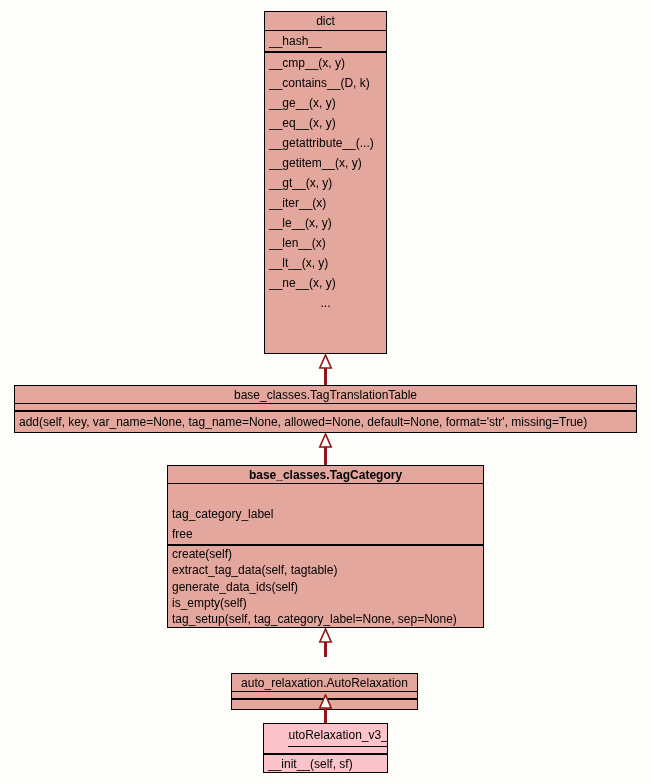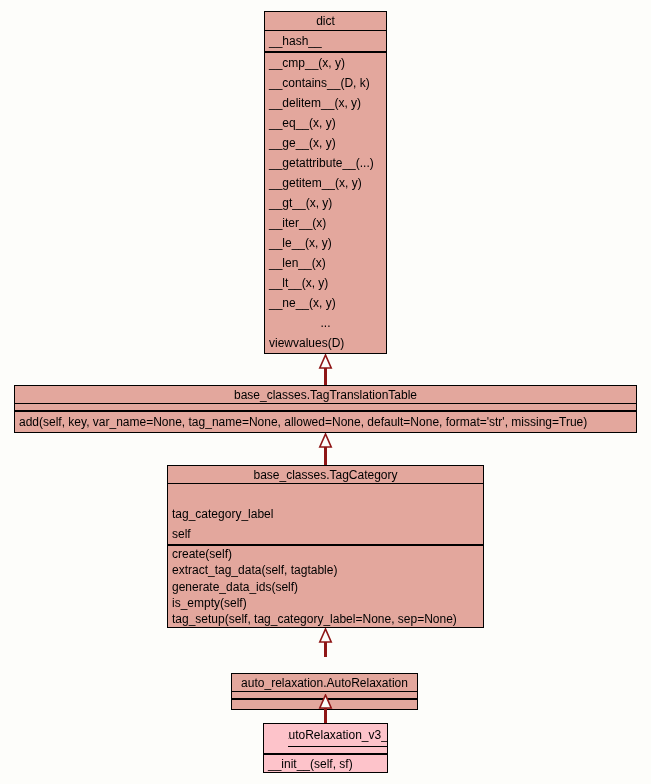--- a/index.html
+++ b/index.html
@@ -73,33 +73,31 @@
 <div id="canvas">
 
   <div class="class-box" style="left:264px; top:11px; width:123px; height:343px;">
     <div class="title" style="height:19px;">dict</div>
     <div class="attrs" style="height:22px;">
         <div class="row">__hash__</div>
       </div>
     <div class="methods">
         <div class="row">__cmp__(x, y)</div>
         <div class="row">__contains__(D, k)</div>
-        <div class="row">__delitem__(x, y)</div>
+        <div class="row">__ge__(x, y)</div>
         <div class="row">__eq__(x, y)</div>
-        <div class="row">__ge__(x, y)</div>
         <div class="row">__getattribute__(...)</div>
         <div class="row">__getitem__(x, y)</div>
         <div class="row">__gt__(x, y)</div>
         <div class="row">__iter__(x)</div>
         <div class="row">__le__(x, y)</div>
         <div class="row">__len__(x)</div>
         <div class="row">__lt__(x, y)</div>
         <div class="row">__ne__(x, y)</div>
         <div class="row ellipsis">...</div>
-        <div class="row">viewvalues(D)</div>
       </div>
   </div>
 
   <svg class="arrow" style="left:317px; top:354px;" width="17" height="31" viewBox="0 0 17 31">
     <rect class="stem" x="7" y="13" width="3" height="18"></rect>
     <polygon class="head" points="8.5,1 2.8,14 14.2,14"></polygon>
   </svg>
 
   <div class="class-box" style="left:14px; top:385px; width:623px; height:48px;">
     <div class="title" style="height:18px;">base_classes.TagTranslationTable</div>
@@ -108,24 +106,24 @@
         <div class="row">add(self, key, var_name=None, tag_name=None, allowed=None, default=None, format='str', missing=True)</div>
       </div>
   </div>
 
   <svg class="arrow" style="left:317px; top:433px;" width="17" height="32" viewBox="0 0 17 32">
     <rect class="stem" x="7" y="13" width="3" height="19"></rect>
     <polygon class="head" points="8.5,1 2.8,14 14.2,14"></polygon>
   </svg>
 
   <div class="class-box" style="left:167px; top:465px; width:317px; height:163px;">
-    <div class="title" style="height:18px;">base_classes.TagCategory</div>
+    <div class="title" style="height:18px;font-weight:bold;">base_classes.TagCategory</div>
     <div class="attrs" style="height:42px;margin-top:20px;">
         <div class="row">tag_category_label</div>
-        <div class="row">self</div>
+        <div class="row">free</div>
       </div>
     <div class="methods">
         <div class="row">create(self)</div>
         <div class="row">extract_tag_data(self, tagtable)</div>
         <div class="row">generate_data_ids(self)</div>
         <div class="row">is_empty(self)</div>
         <div class="row">tag_setup(self, tag_category_label=None, sep=None)</div>
       </div>
   </div>
 

